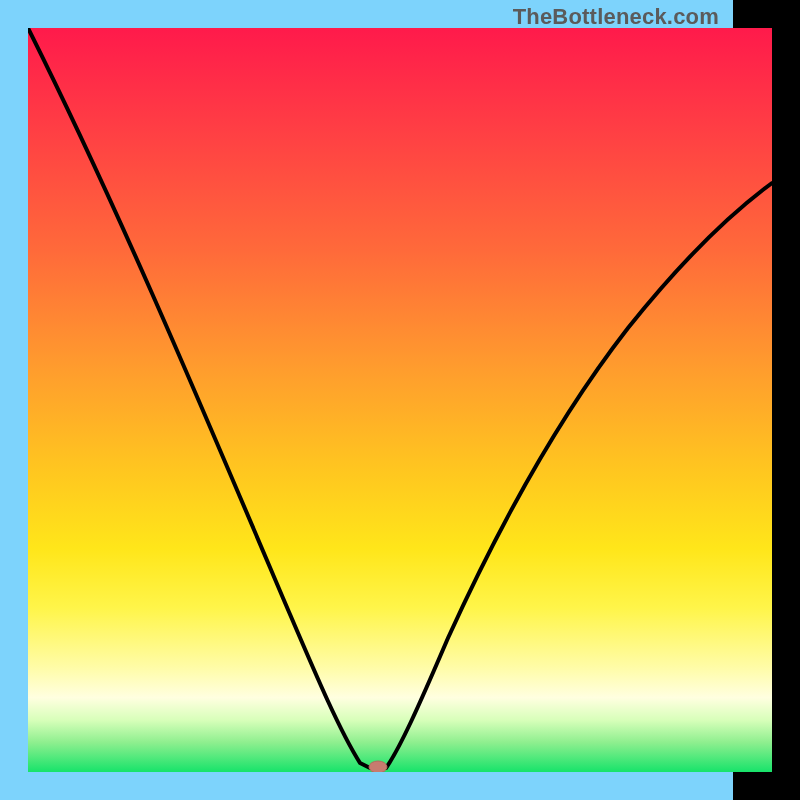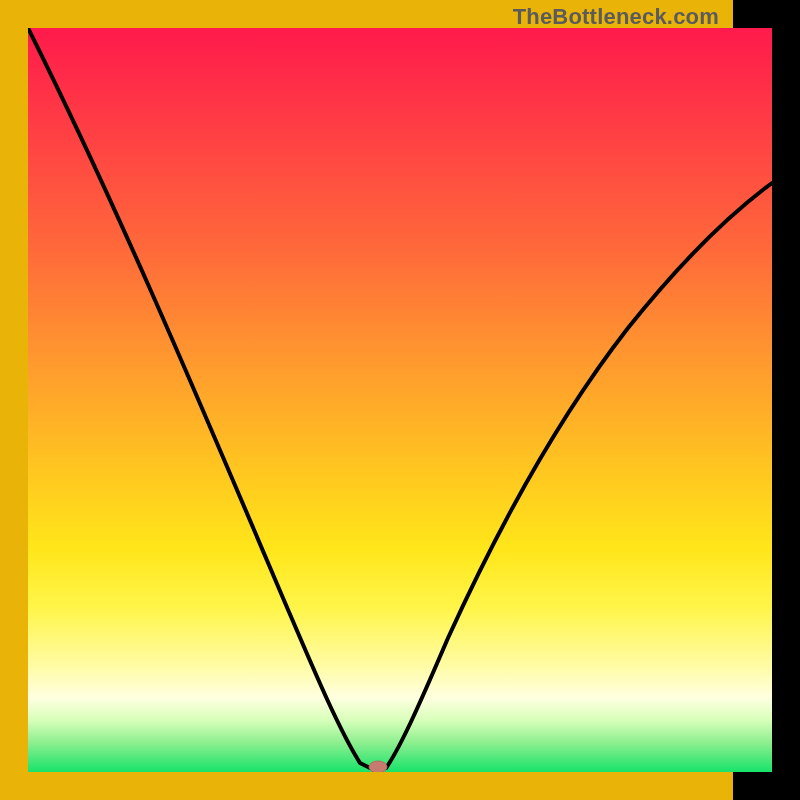--- a/index.html
+++ b/index.html
@@ -8,21 +8,21 @@
     background: #000;
     width: 800px;
     height: 800px;
     overflow: hidden;
     font-family: Arial, Helvetica, sans-serif;
   }
   .frame {
     position: relative;
     width: 733px;
     height: 800px;
-    background: #eab308;
+    background: #7dd3fc;
   }
   .watermark {
     position: absolute;
     top: 4px;
     right: 14px;
     color: #5b5b5b;
     font-size: 22px;
     font-weight: 600;
     letter-spacing: 0.2px;
     z-index: 5;

